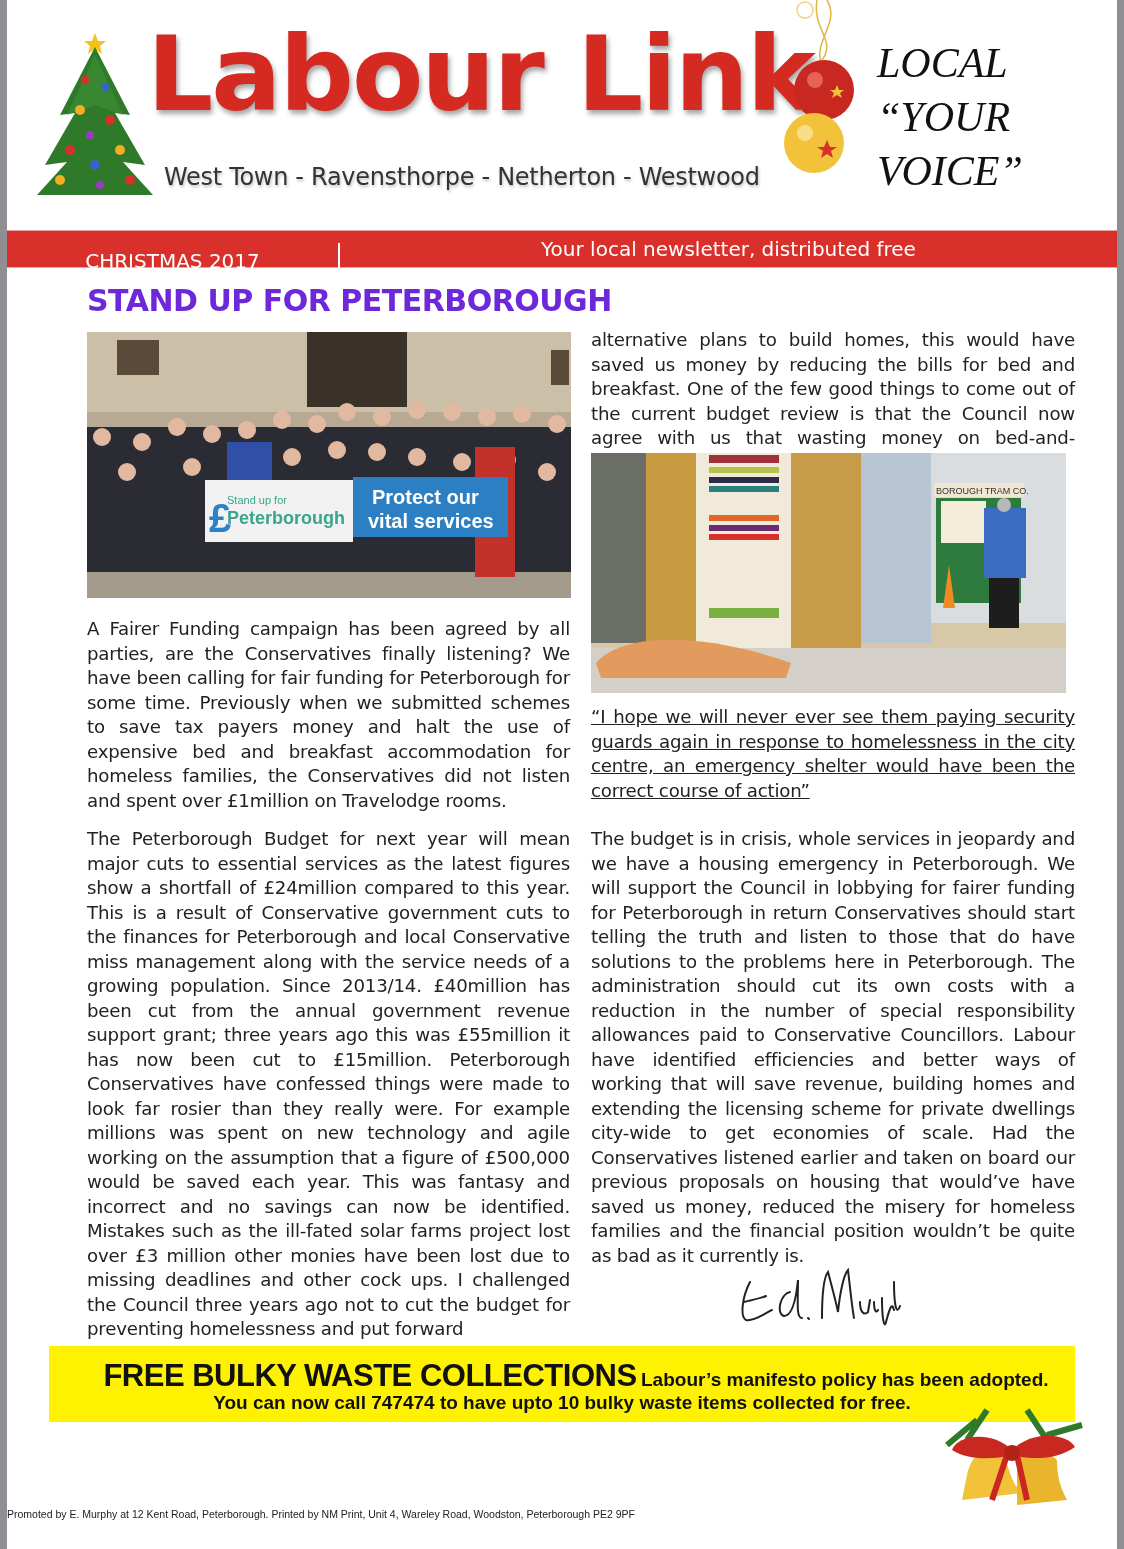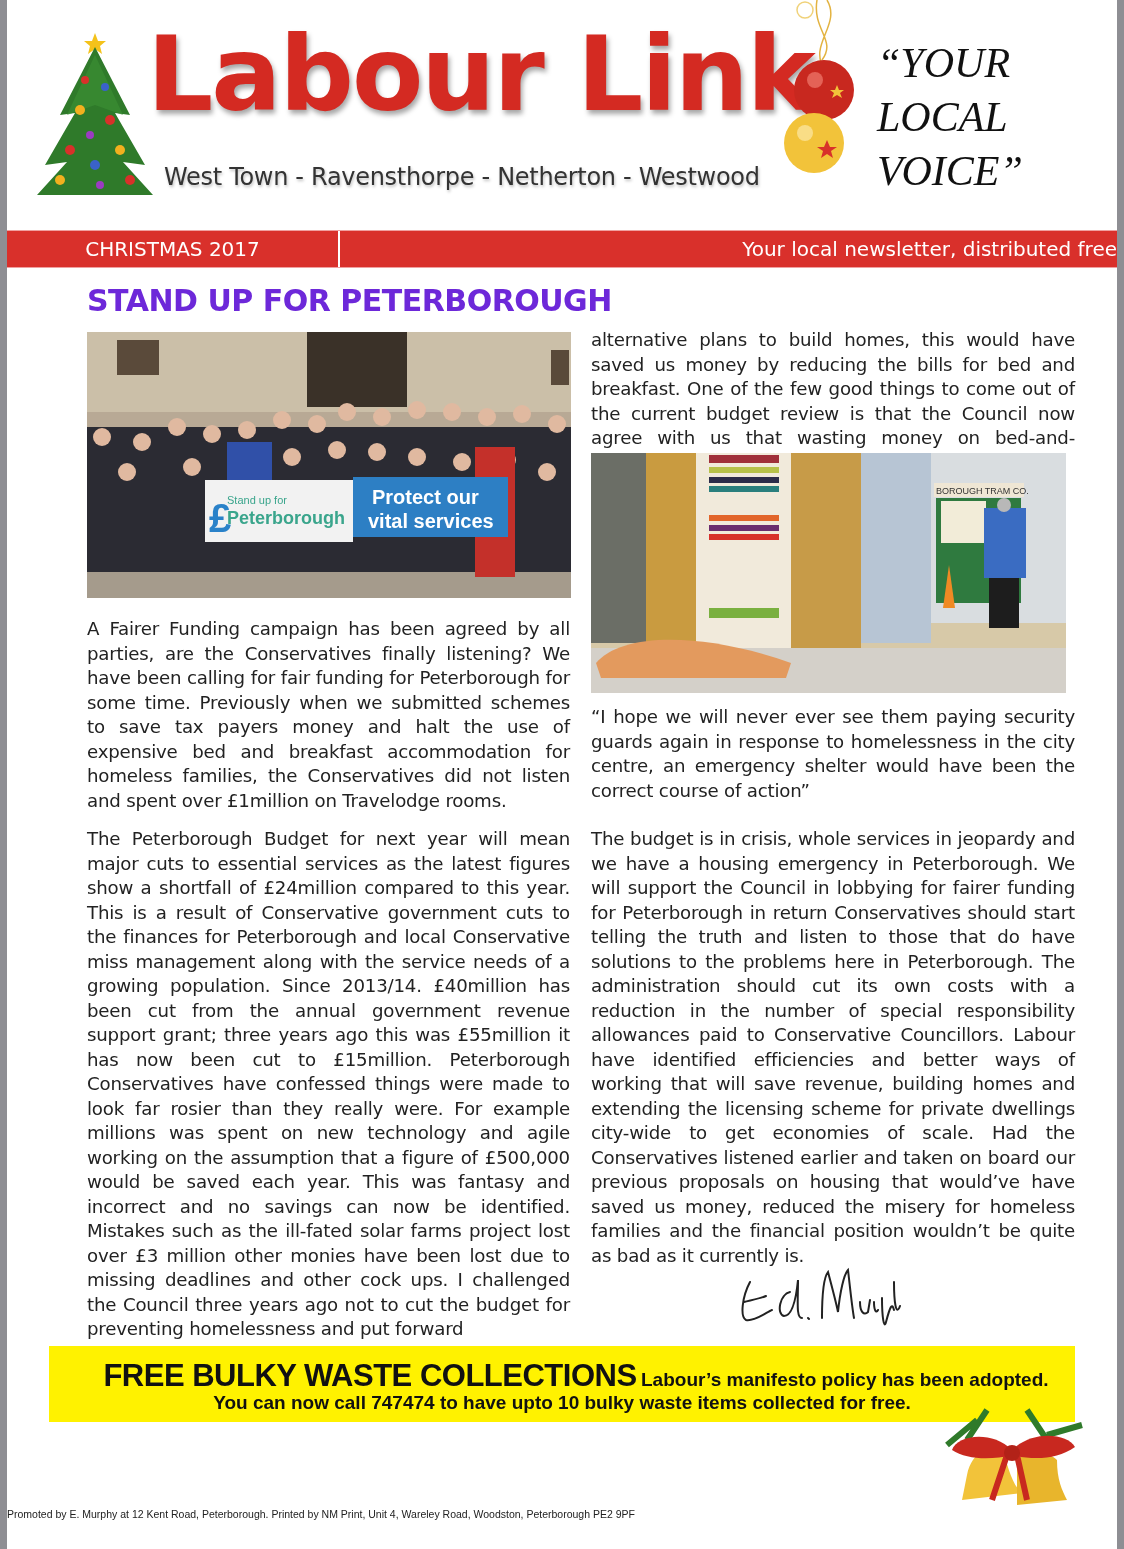--- a/index.html
+++ b/index.html
@@ -5,22 +5,22 @@
   html, body { margin:0; padding:0; }
   body { width:1124px; height:1549px; background:#8e8e93; position:relative; overflow:hidden; font-family:"DejaVu Sans", sans-serif; }
   .page { position:absolute; left:7px; top:0; width:1110px; height:1549px; background:#ffffff; }
   .abs { position:absolute; }
   .tree { left:28px; top:25px; width:120px; height:175px; }
   .masthead { left:140px; top:22px; font-family:"DejaVu Sans", sans-serif; font-weight:bold; font-size:104px; letter-spacing:-2px; color:#d42a22; text-shadow:2px 4px 5px rgba(0,0,0,0.35); line-height:1; }
   .areas { left:157px; top:163px; font-size:24px; color:#333; text-shadow:1px 2px 3px rgba(0,0,0,0.25); letter-spacing:-0.3px; }
   .baubles { left:760px; top:0; width:120px; height:185px; }
   .slogan { left:870px; top:36px; font-family:"Liberation Serif", serif; font-style:italic; font-size:42px; line-height:54px; color:#111; }
   .redbar { left:0; top:230px; width:1110px; height:36px; background:#d9302b; border-top:1px solid #f0a0a0; border-bottom:1px solid #f0a0a0; }
-  .redbar .left { position:absolute; left:0; top:0; width:331px; height:36px; border-right:2px solid #fff; color:#fff; font-size:20px; line-height:36px; text-align:center; }
-  .redbar .right { position:absolute; left:333px; top:0; right:0; height:36px; color:#fff; font-size:20px; line-height:36px; text-align:right; }
+  .redbar .left { position:absolute; left:0; top:12px; width:331px; height:36px; border-right:2px solid #fff; color:#fff; font-size:20px; line-height:36px; text-align:center; }
+  .redbar .right { position:absolute; left:333px; top:0; right:0; height:36px; color:#fff; font-size:20px; line-height:36px; text-align:center; }
   .headline { left:80px; top:283px; font-size:30px; font-weight:bold; color:#6d28d9; letter-spacing:-0.5px; }
   .photo1 { left:80px; top:332px; width:484px; height:266px; }
   .photo2 { left:584px; top:453px; width:475px; height:240px; }
   .col { font-size:18.2px; line-height:24.5px; color:#222; text-align:justify; letter-spacing:-0.2px; }
   .col p { margin:0; }
   .c1a { left:80px; top:617px; width:483px; }
   .c1b { left:80px; top:827px; width:483px; }
   .c2a { left:584px; top:288px; width:484px;margin-top:40px; }
   .quote { left:584px; top:705px; width:484px; }
   .c2b { left:584px; top:827px; width:484px; }
@@ -64,22 +64,22 @@
     <circle cx="38" cy="10" r="8" fill="none" stroke="#f0d27a" stroke-width="1.5"></circle>
     <circle cx="57" cy="90" r="30" fill="#c8281f"></circle>
     <circle cx="48" cy="80" r="8" fill="#ef7a6e" opacity="0.7"></circle>
     <circle cx="47" cy="143" r="30" fill="#f2c33a"></circle>
     <circle cx="38" cy="133" r="8" fill="#fae39a" opacity="0.8"></circle>
     <polygon points="60,140 63,147 70,147 64,151 66,158 60,154 54,158 56,151 50,147 57,147" fill="#d8312a"></polygon>
     <polygon points="70,85 72,90 77,90 73,93 75,98 70,95 65,98 67,93 63,90 68,90" fill="#f2c33a"></polygon>
   </svg>
 
   <div class="abs slogan">
+    <div>LOCAL</div>
     <div>“YOUR</div>
-    <div>LOCAL</div>
     <div>VOICE”</div>
   </div>
 
   <div class="abs redbar">
     <div class="left">CHRISTMAS 2017</div>
     <div class="right">Your local newsletter, distributed free</div>
   </div>
 
   <div class="abs headline">STAND UP FOR PETERBOROUGH</div>
 
@@ -163,21 +163,21 @@
     <rect x="350" y="48" width="45" height="42" fill="#f2ecd8"></rect>
     <rect x="393" y="55" width="42" height="70" fill="#3a6cc2"></rect>
     <rect x="398" y="125" width="30" height="50" fill="#1d1d1d"></rect>
     <circle cx="413" cy="52" r="7" fill="#b8b8b8"></circle>
     <polygon points="352,155 358,112 364,155" fill="#ef8a24"></polygon>
     <rect x="0" y="195" width="475" height="45" fill="#d4d0c9"></rect>
     <path d="M5,210 C30,180 110,178 200,210 L195,225 L10,225 Z" fill="#e39a5e"></path>
   </svg>
 
   <div class="abs col quote">
-    <p style="text-align:justify;">“I hope we will never ever see them paying security guards again in response to homelessness in the city centre, an emergency shelter would have been the correct course of action”</p>
+    <p style="text-align:justify;text-decoration:underline;">“I hope we will never ever see them paying security guards again in response to homelessness in the city centre, an emergency shelter would have been the correct course of action”</p>
   </div>
 
   <div class="abs col c2b">
     <p>The budget is in crisis, whole services in jeopardy and we have a housing emergency in Peterborough. We will support the Council in lobbying for fairer funding for Peterborough in return Conservatives should start telling the truth and listen to those that do have solutions to the problems here in Peterborough. The administration should cut its own costs with a reduction in the number of special responsibility allowances paid to Conservative Councillors. Labour have identified efficiencies and better ways of working that will save revenue, building homes and extending the licensing scheme for private dwellings city-wide to get economies of scale.  Had the Conservatives listened earlier and taken on board our previous proposals on housing that would’ve have saved us money, reduced the misery for homeless families and the financial position wouldn’t be quite as bad as it currently is.</p>
   </div>
 
   <svg class="abs signature" viewBox="0 0 170 70">
     <path d="M18,20 C10,35 8,55 14,58 C22,60 35,50 40,48 M12,40 C20,38 30,36 34,34 M58,30 C48,32 44,52 52,54 C60,54 64,38 66,18 C66,40 64,56 70,56 M76,56 L77,57 M90,56 C90,35 92,15 96,10 C100,25 104,40 106,50 C108,30 112,12 116,8 C118,25 120,45 122,56 M128,40 C128,50 132,54 136,50 L138,38 M142,40 C142,48 144,52 146,48 M150,36 C150,55 152,68 154,60 C158,45 160,40 162,48 M162,20 C162,40 164,55 168,44" stroke="#222" stroke-width="2" fill="none" stroke-linecap="round"></path>
   </svg>
 

